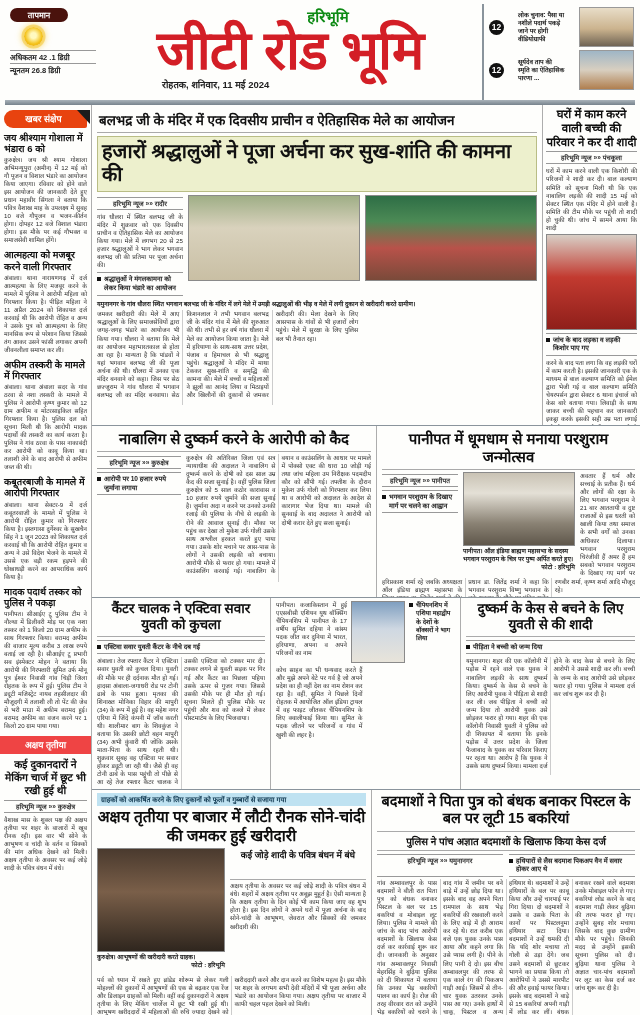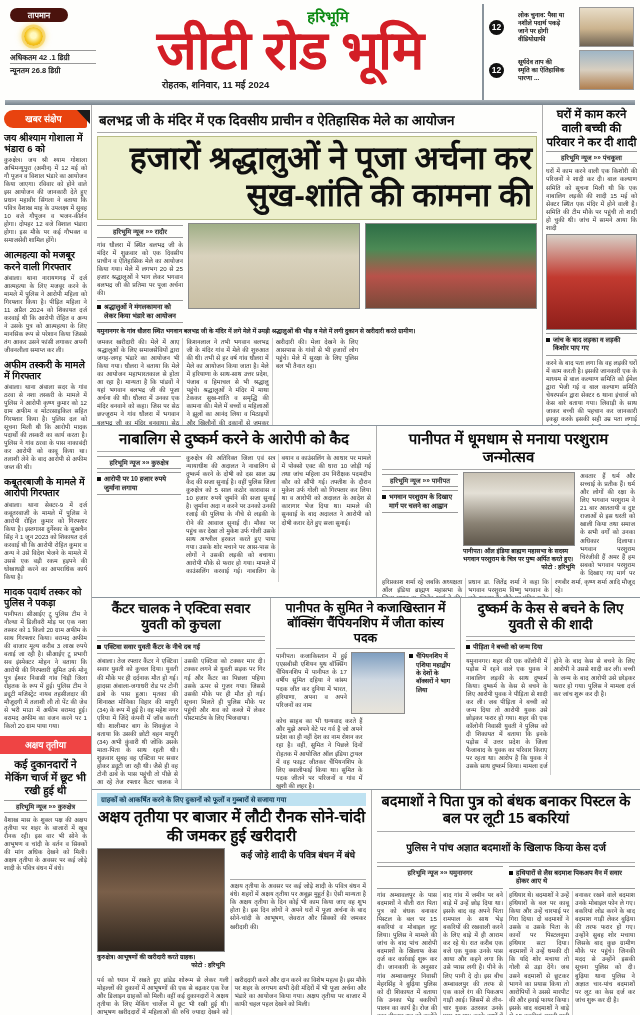--- a/index.html
+++ b/index.html
@@ -50,21 +50,21 @@
   .sq { width:4px; height:4px; background:#111; margin-top:2px; flex:0 0 auto; }
   .photo { border:1px solid #8a8a8a; }
   .caption { font-size:6.2px; font-weight:700; color:#222; line-height:1.25; margin-top:1px; }
   .credit { float:right; font-weight:700; }
   .hl { font-weight:700; text-align:center; color:#0d0d0d; }
 
   
   .rowA { display:grid; grid-template-columns:1fr 97px; height:320px; }
   .lead { border-right:1px solid #adadad; padding:4px 5px; overflow:hidden; }
   .kicker { font-size:13.5px; font-weight:700; padding:2px 2px 3px; border-bottom:1px solid #aaa; }
-  .lead-hl { background:#edf0cd; border:1px solid #b9bd85; font-size:32px; font-weight:800; text-align:right; line-height:1.15; padding:3px 4px 5px; margin:3px 0; }
+  .lead-hl { background:#edf0cd; border:1px solid #b9bd85; font-size:20px; font-weight:800; text-align:left; line-height:1.15; padding:3px 4px 5px; margin:3px 0; }
   .lead-mid { display:grid; grid-template-columns:86px 1fr 1fr; gap:5px; margin-top:2px; }
   .lead-mid .photo { height:86px; }
   .lead-body { column-count:5; column-gap:7px; column-rule:1px solid #ccc; height:95px; column-fill:auto; margin-top:3px; overflow:hidden; }
   .bacchi { padding:3px 3px; overflow:hidden; }
   .bacchi-hl { font-size:11.5px; line-height:1.2; margin-bottom:2px; }
   .bacchi .photo { width:100%; height:96px; margin:2px 0; }
 
   
   .rowB { display:grid; grid-template-columns:285px 263px; border-top:1px solid #8a949c; height:172px; }
   .nabalig { border-right:1px solid #adadad; padding:3px 5px; overflow:hidden; }
@@ -94,21 +94,21 @@
   .rowD { display:grid; grid-template-columns:280px 268px; border-top:1px solid #8a949c; height:226px; }
   .akshay { border-right:1px solid #adadad; padding:3px 5px; overflow:hidden; }
   .strip { background:#bfe2f1; color:#123a52; font-size:6.9px; font-weight:700; padding:2px 4px; margin-bottom:2px; }
   .akshay-hl { font-size:15.5px; line-height:1.2; margin-bottom:3px; }
   .akshay-mid { display:grid; grid-template-columns:128px 1fr; gap:5px; }
   .akshay-mid .photo { width:128px; height:104px; }
   .subhead { font-size:9px; font-weight:700; text-align:center; border-bottom:1px solid #aaa; padding-bottom:18px; margin-bottom:2px; }
   .akshay-b2 { column-count:2; column-gap:6px; column-rule:1px solid #ccc; height:56px; column-fill:auto; overflow:hidden; margin-top:2px; }
   .badmash { padding:3px 5px; overflow:hidden; }
   .badmash-hl { font-size:14.5px; line-height:1.2; }
-  .badmash-sub { font-size:10px; font-weight:700; text-align:center; border-top:1px solid #aaa; border-bottom:1px solid #aaa; padding:8px 0; margin:3px 0; }
+  .badmash-sub { font-size:10px; font-weight:700; text-align:center; border-top:1px solid #aaa; border-bottom:1px solid #aaa; padding:2px 0; margin:3px 0; }
   .bad-top { display:grid; grid-template-columns:1fr 1fr; gap:6px; margin-bottom:2px; }
   .bad-body { column-count:4; column-gap:6px; column-rule:1px solid #ccc; height:142px; column-fill:auto; overflow:hidden; }
 </style>
 </head>
 <body>
 
 <div class="page">
 
   <div class="masthead">
     <div class="weather">
@@ -247,21 +247,20 @@
         <div>
           <div class="hl rowC-hl">कैंटर चालक ने एक्टिवा सवार युवती को कुचला</div>
           <div class="bullet">
             <span class="sq"></span>
             <span>एक्टिवा सवार युवती कैंटर के नीचे दब गई</span>
           </div>
           <div class="twocol canter-body bodytxt">अंबाला। तेज रफ्तार कैंटर ने एक्टिवा सवार युवती को कुचल दिया। युवती की मौके पर ही दर्दनाक मौत हो गई। हादसा अंबाला-जगाधरी रोड पर टोनी ढाबे के पास हुआ। मृतका की शिनाख्त मोनिका विहार की मापुरी (34) के रूप में हुई है। वह महेश नगर एरिया में जिंदे कंपनी में जॉब करती थी। शालीमार बाग के शिवकुंज ने बताया कि उसकी छोटी बहन मापुरी (34) अभी कुंवारी थी जोकि उसके माता-पिता के साथ रहती थी। शुक्रवार सुबह वह एक्टिवा पर सवार होकर ड्यूटी जा रही थी। जैसे ही वह टोनी ढाबे के पास पहुंची तो पीछे से आ रहे तेज रफ्तार कैंटर चालक ने उसकी एक्टिवा को टक्कर मार दी। टक्कर लगने से युवती सड़क पर गिर गई और कैंटर का पिछला पहिया उसके ऊपर से गुजर गया। जिससे उसकी मौके पर ही मौत हो गई। सूचना मिलते ही पुलिस मौके पर पहुंची और शव को कब्जे में लेकर पोस्टमार्टम के लिए भिजवाया।</div>
         </div>
 
         <div>
-          <div class="hl rowC-hl" style="font-size:12.5px">पानीपत के सुमित ने कजाखिस्तान में बॉक्सिंग चैंपियनशिप में जीता कांस्य पदक</div>
           <div class="sumit-top">
             <div class="bodytxt">पानीपत। कजाकिस्तान में हुई एएसबीसी एशियन यूथ बॉक्सिंग चैंपियनशिप में पानीपत के 17 वर्षीय सुमित दहिया ने कांस्य पदक जीत कर दुनिया में भारत, हरियाणा, अपना व अपने परिजनों का नाम</div>
             <div class="photo sumit-photo" style="background:linear-gradient(180deg,#7f9fc0 0%,#cfd8e2 45%,#e8e4da 100%)"></div>
             <div class="bullet sumit-bullet" style="border:none;margin:0;padding:0;">
               <span class="sq"></span>
               <span>चैंपियनशिप में एशिया महाद्वीप के देशों के बॉक्सरों ने भाग लिया</span>
             </div>
           </div>
           <div class="twocol sumit-body bodytxt">कोच साहब का भी धन्यवाद करते हैं और मुझे अपने बेटे पर गर्व है जो अपने प्रदेश का ही नहीं देश का नाम रोशन कर रहा है। वहीं, सुमित ने पिछले दिनों रोहतक में आयोजित ऑल इंडिया ट्रायल में वह फाइट जीतकर चैंपियनशिप के लिए क्वालीफाई किया था। सुमित के पदक जीतने पर परिजनों व गांव में खुशी की लहर है।</div>
         </div>

